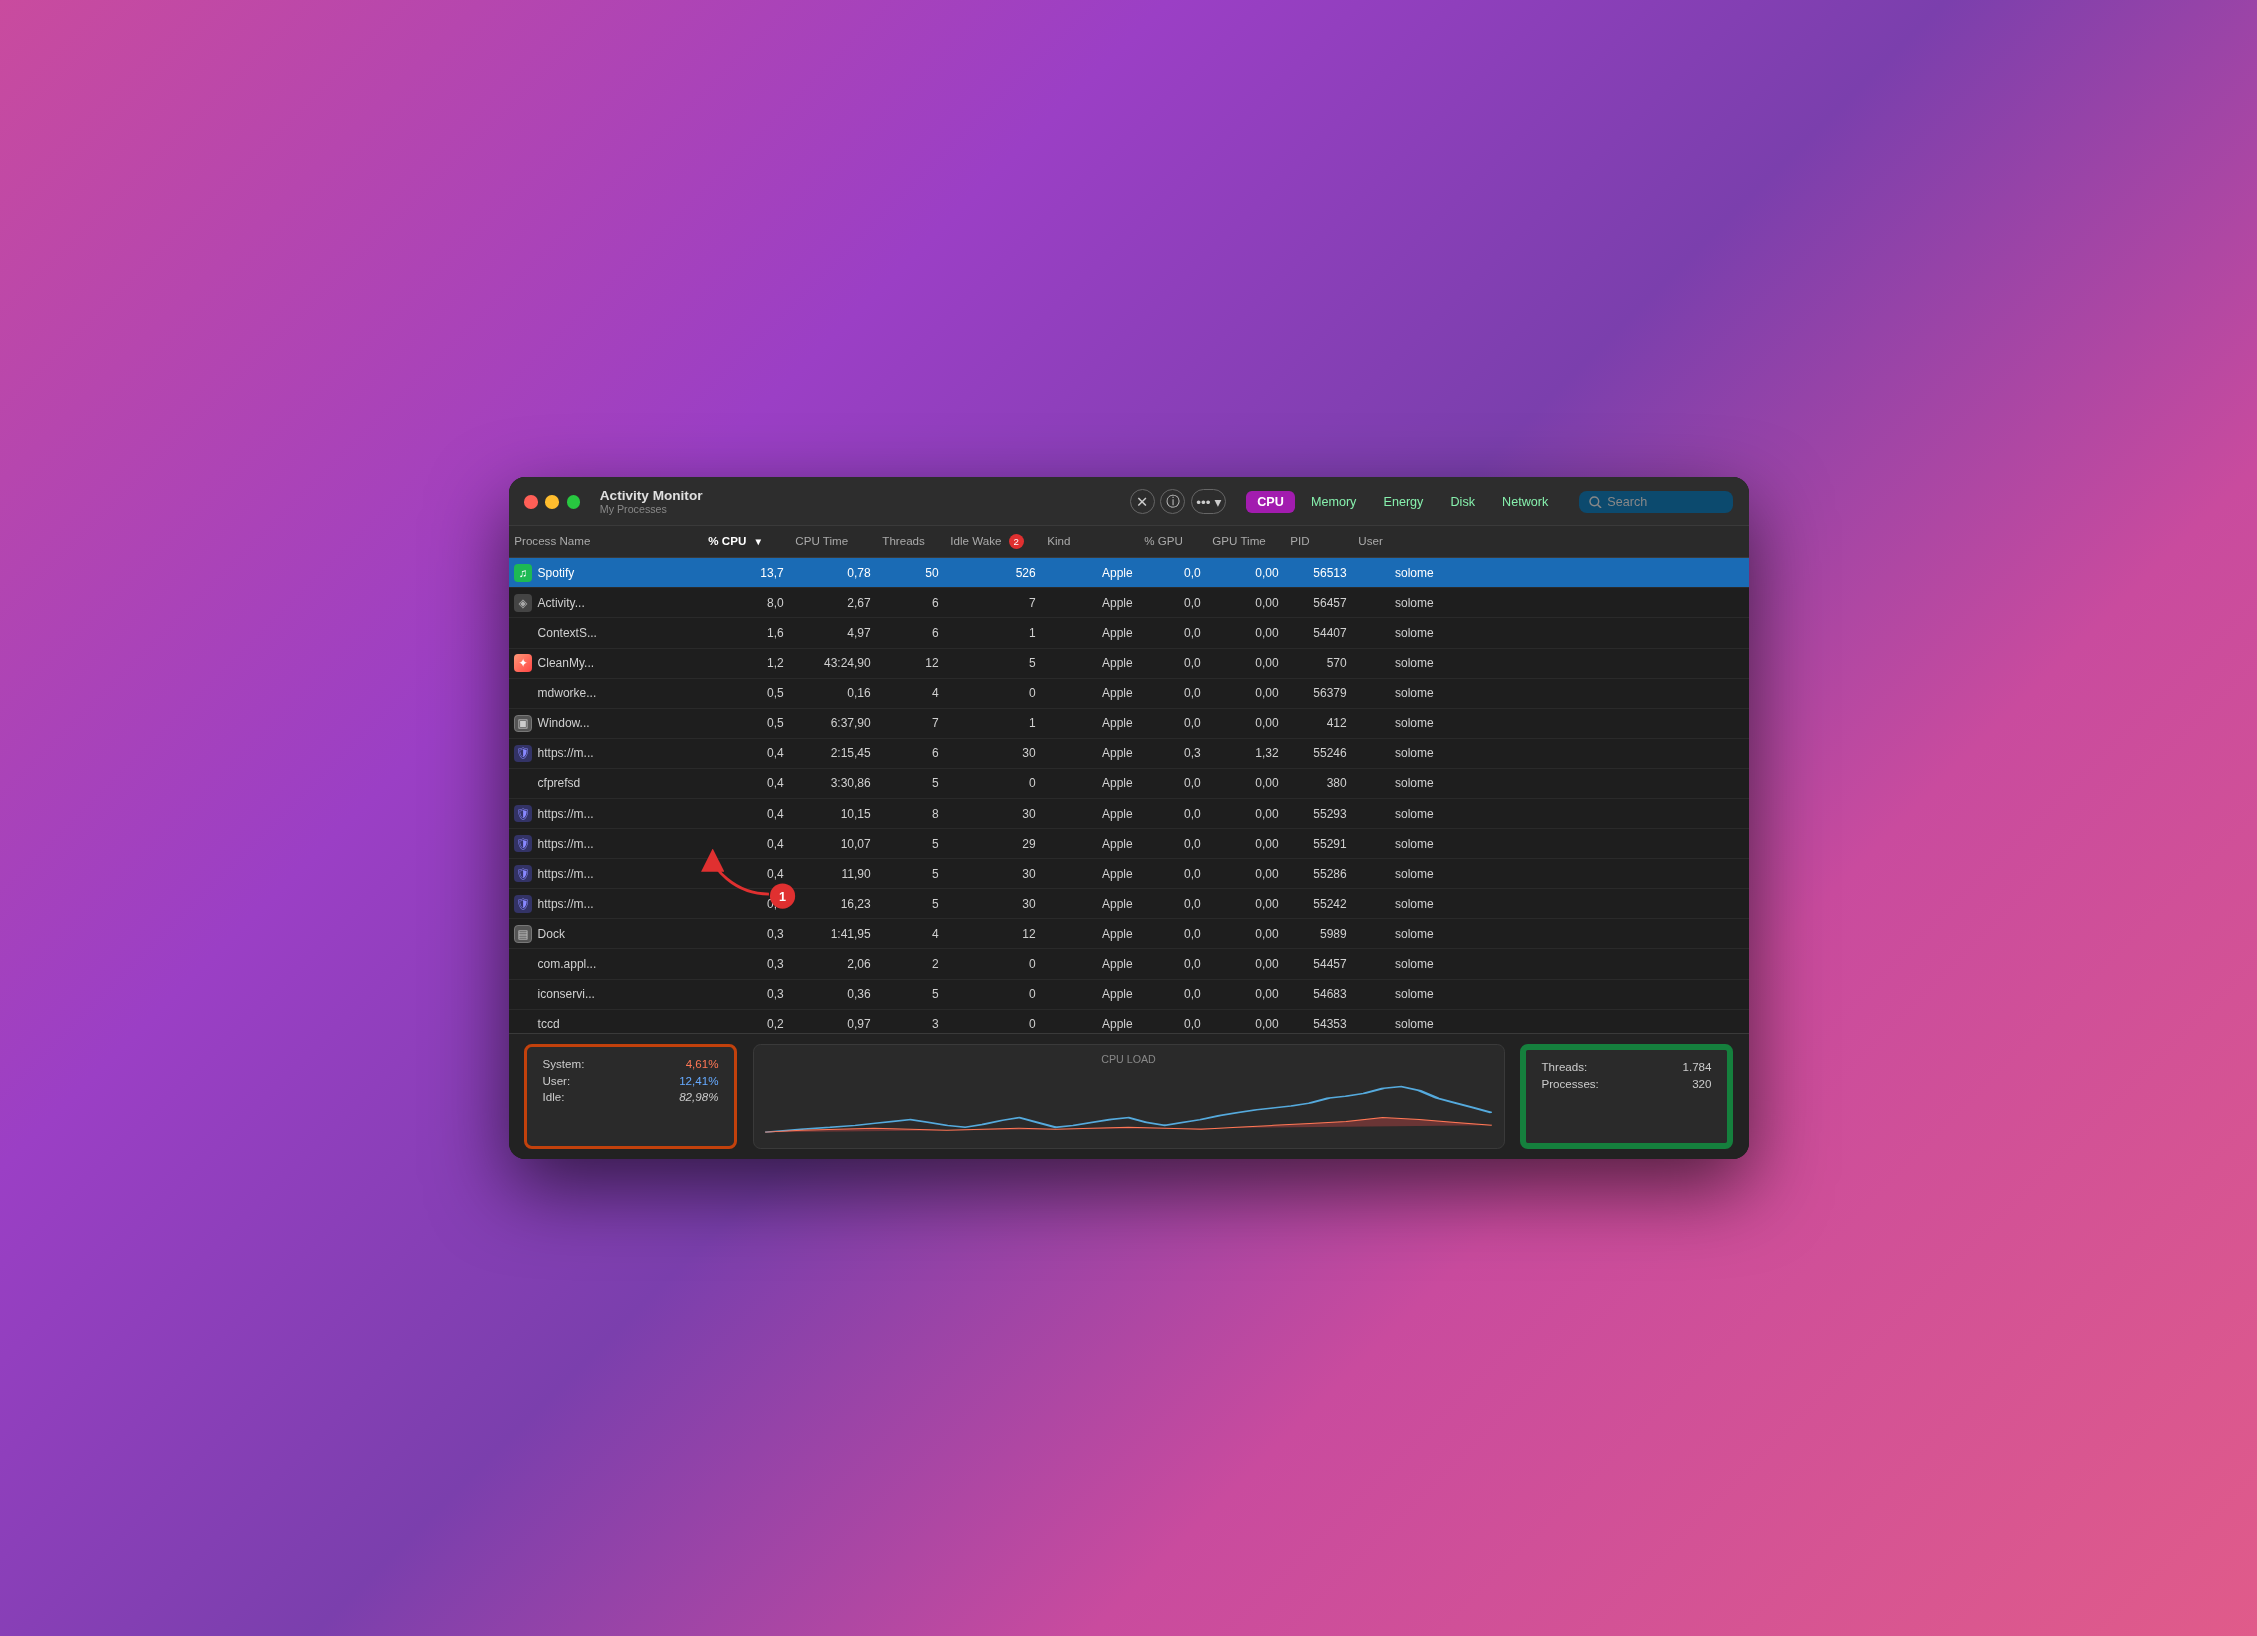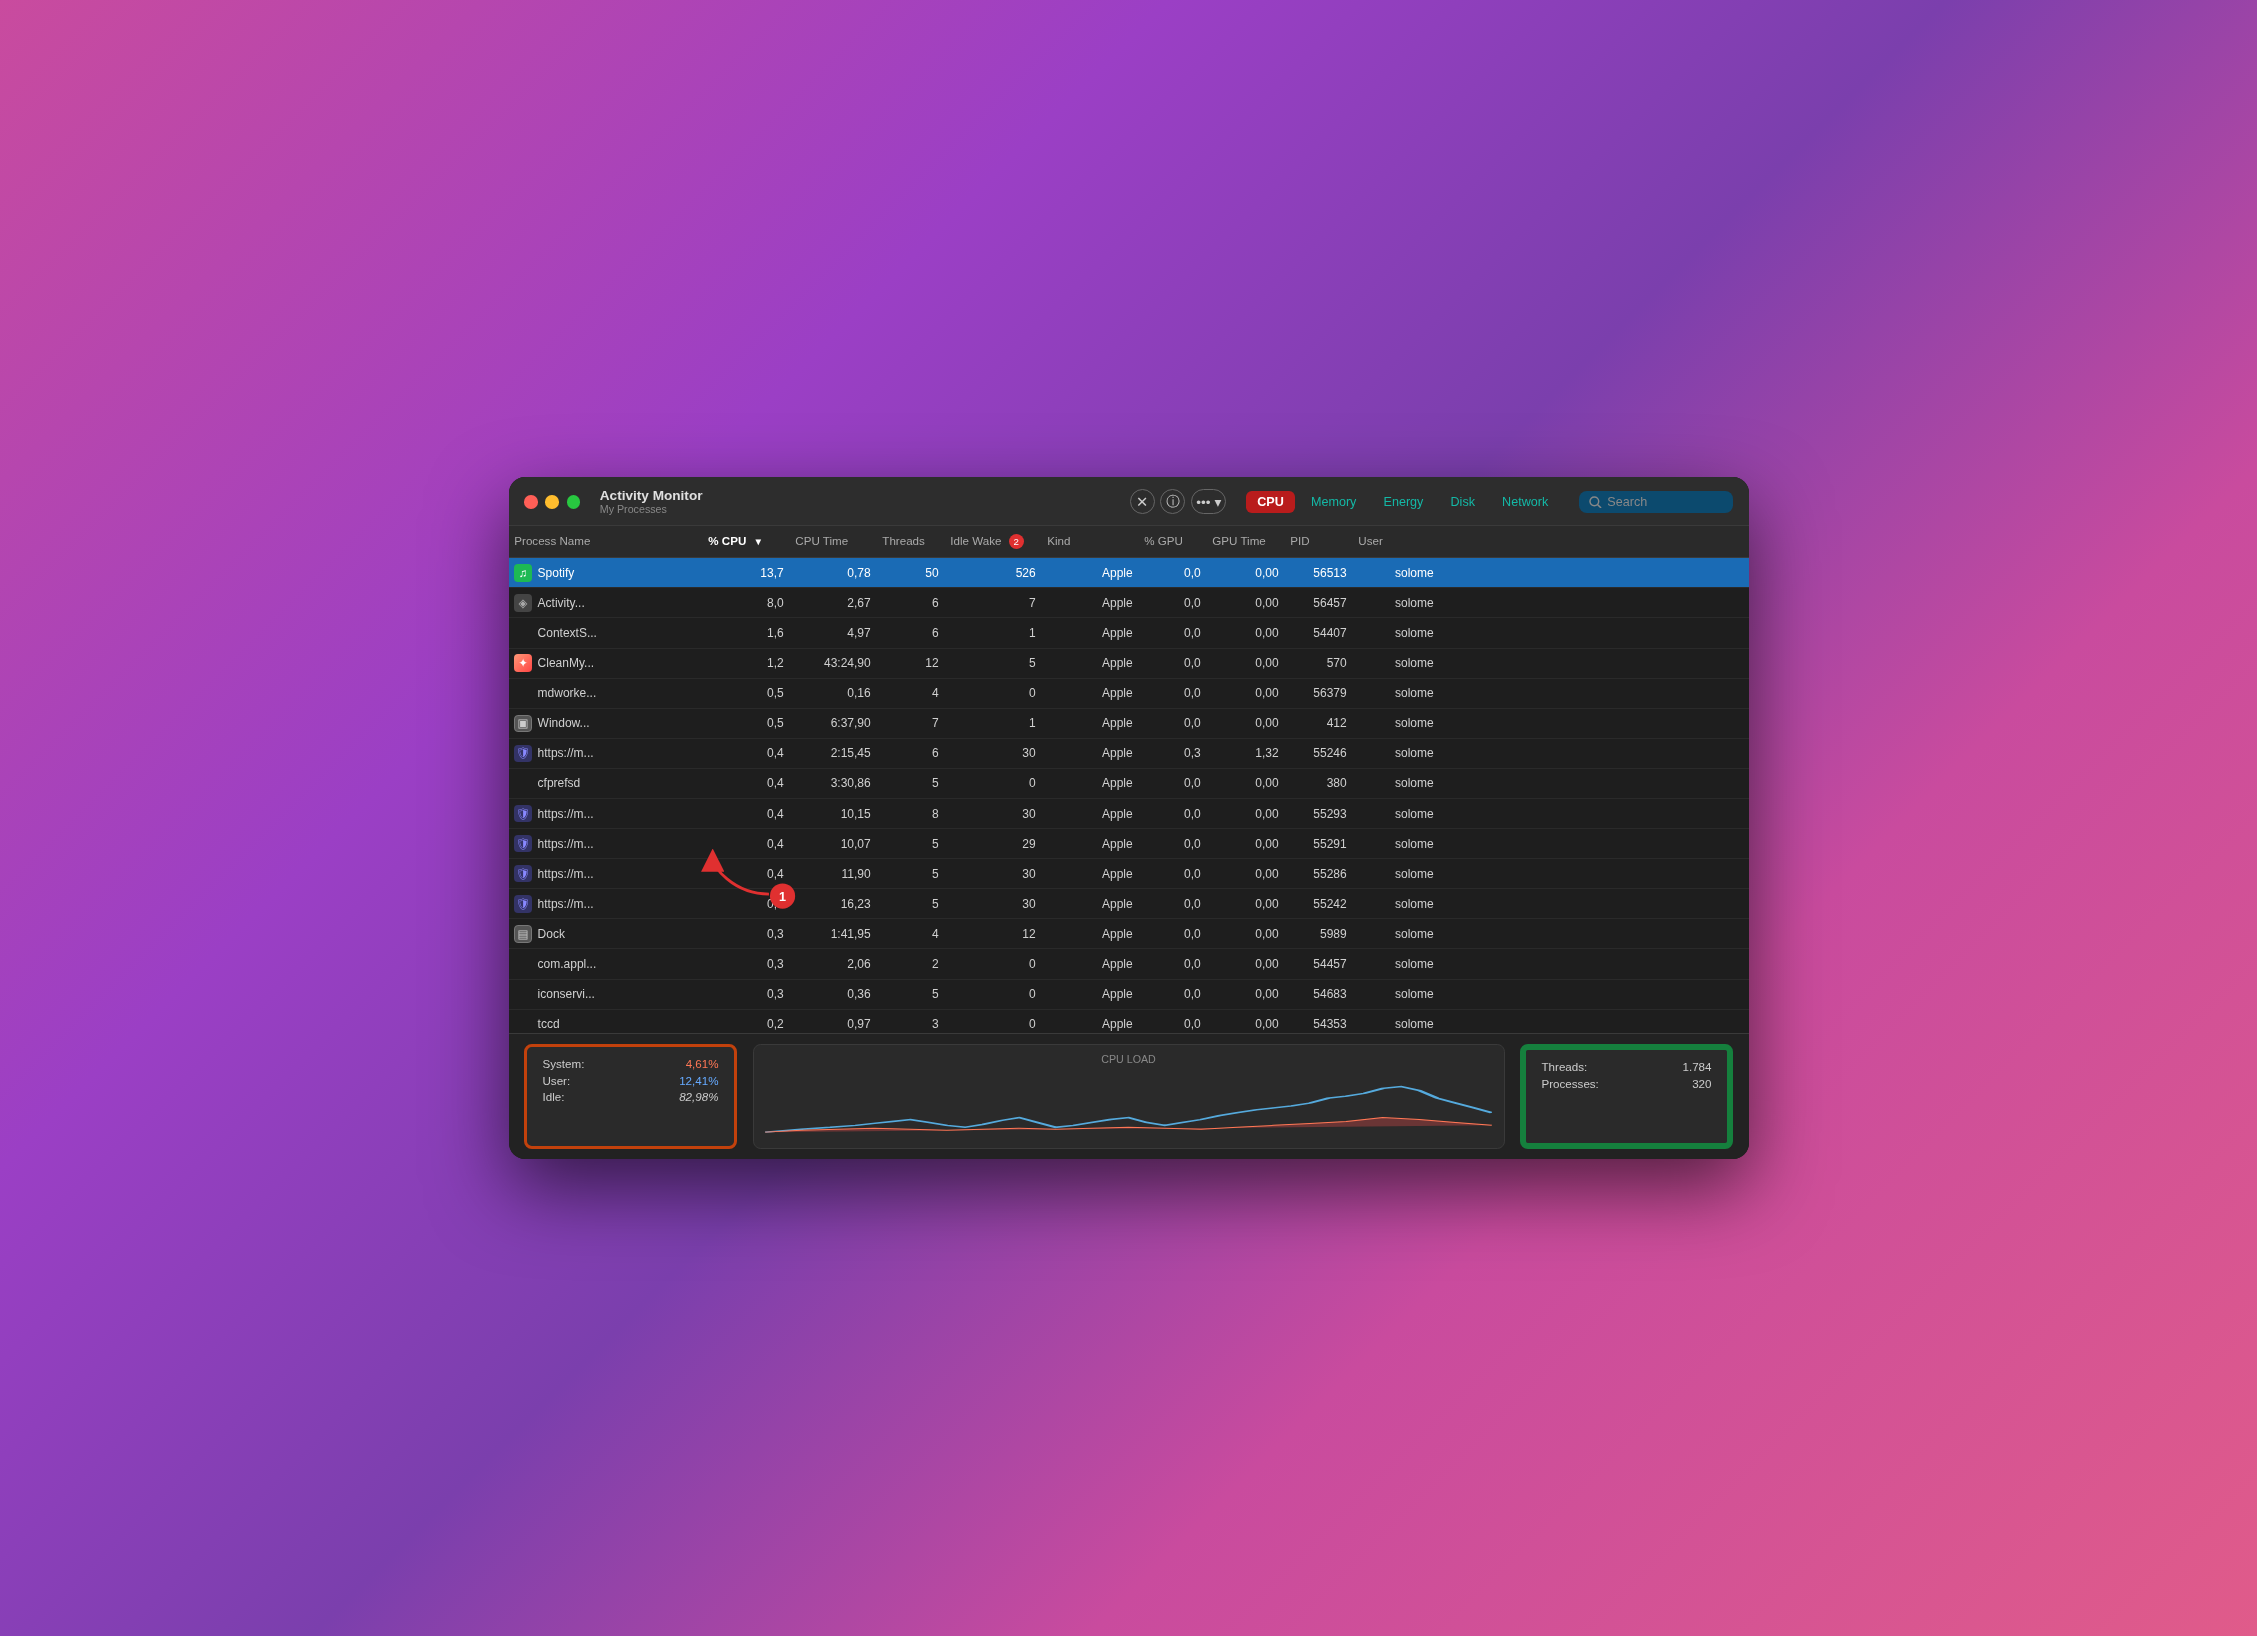--- a/index.html
+++ b/index.html
@@ -74,25 +74,25 @@
     .tab-bar {
       display: flex;
       gap: 3.9px;
       align-items: center;
       margin-right: 19.4px;
     }
     .tab {
       padding: 3.9px 11.6px;
       border-radius: 5.8px;
       font-size: 12.6px;
-      color: #14b8a6;
+      color: #86efac;
       cursor: pointer;
     }
     .tab.active {
-      background: #b91c1c;
+      background: #a21caf;
       color: #fff;
       font-weight: 600;
     }
     .search-bar {
       display: flex;
       align-items: center;
       background: #0c4a6e;
       border-radius: 7.8px;
       padding: 3.9px 9.7px;
       gap: 5.8px;

